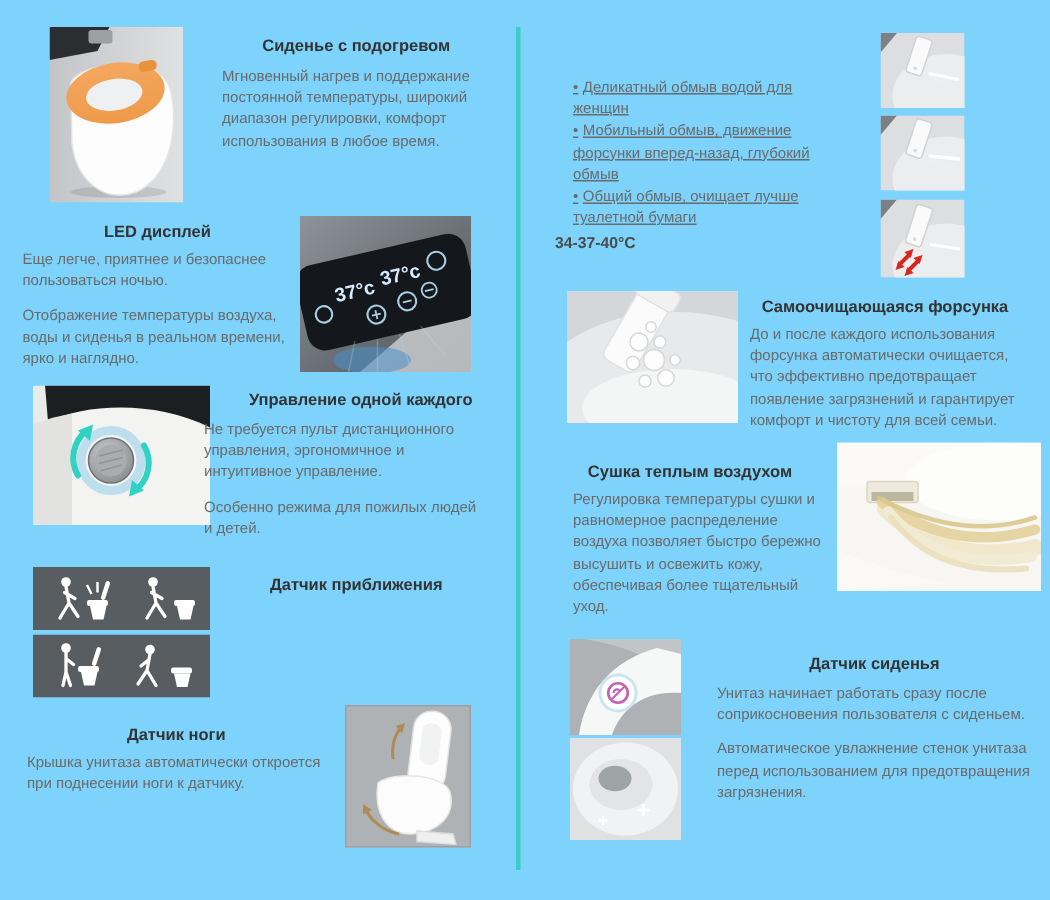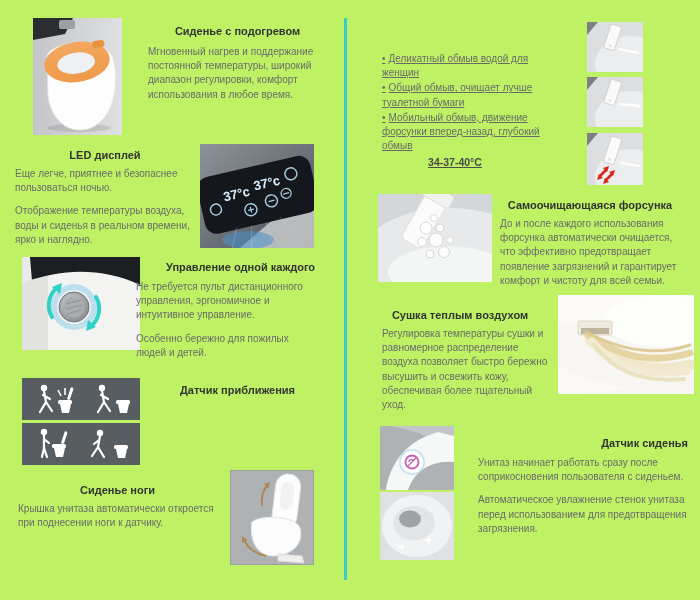--- a/index.html
+++ b/index.html
@@ -1,26 +1,26 @@
 <!DOCTYPE html>
 <html><head>
 <meta charset="utf-8">
 <style>
   html,body{margin:0;padding:0;background:#fff;}
-  .canvas{position:relative;width:700px;height:600px;background:#bef264;overflow:hidden;
+  .canvas{position:relative;width:700px;height:600px;background:#7dd3fc;overflow:hidden;
           font-family:"Liberation Sans",sans-serif;}
   .divider{position:absolute;left:344px;top:18px;width:3px;height:562px;background:#3accc5;}
   .img{position:absolute;display:block;}
   .ttl{position:absolute;font-size:11px;font-weight:bold;color:#333;text-align:center;line-height:1.2;}
-  .ttl.left-align{text-align:right;}
+  .ttl.left-align{text-align:center;}
   .txt{position:absolute;font-size:10px;color:#6a6a6a;line-height:1.42;text-align:left;}
   .txt p{margin:0 0 9px 0;}
   .txt p.bullet{margin:0 0 1px 0;text-decoration:underline;}
   .b{margin-right:3px;}
-  .temp{position:absolute;font-size:10.5px;font-weight:bold;color:#4a4a4a;text-align:center;text-decoration:underline;}
+  .temp{position:absolute;font-size:10.5px;font-weight:bold;color:#4a4a4a;}
   svg{display:block;}
 </style>
 </head>
 <body>
 
 <div class="canvas">
 
   <div class="divider"></div>
 
   <svg class="img" style="left:33px;top:18px" width="89" height="117" viewBox="0 0 89 117">
@@ -101,21 +101,21 @@
     <circle cx="52" cy="50" r="10.5" fill="#a9adaf"></circle>
     <path d="M44,47 l16,-4 M44,52 l16,-4 M45,57 l14,-4" stroke="#8f9395" stroke-width="1"></path>
     <path d="M30,60 A23,23 0 0 1 36,30" fill="none" stroke="#2fd2c4" stroke-width="4" stroke-linecap="round"></path>
     <polygon points="40,26 30,30 38,37" fill="#2fd2c4"></polygon>
     <path d="M74,40 A23,23 0 0 1 68,70" fill="none" stroke="#2fd2c4" stroke-width="4" stroke-linecap="round"></path>
     <polygon points="64,74 74,70 66,63" fill="#2fd2c4"></polygon>
   </svg>
   <div class="ttl" style="left:148px;top:261px;width:185px">Управление одной каждого</div>
   <div class="txt" style="left:136px;top:280px;width:184px">
     <p>Не требуется пульт дистанционного управления, эргономичное и интуитивное управление.</p>
-    <p>Особенно бережно для пожилых людей и детей.</p>
+    <p>Особенно режима для пожилых людей и детей.</p>
   </div>
 
   <svg class="img" style="left:22px;top:378px" width="118" height="42" viewBox="0 0 118 42">
     <rect width="118" height="42" fill="#585d61"></rect>
     <g stroke="#fff" stroke-width="2.2" stroke-linecap="round" fill="none">
       <circle cx="22" cy="10" r="3.2" fill="#fff" stroke="none"></circle>
       <path d="M22,13 L24,24 M24,24 L18,34 M24,24 L30,33 M21,17 L28,21"></path>
     </g>
     <g fill="#fff">
       <rect x="36" y="22" width="14" height="4" rx="1.5"></rect>
@@ -147,43 +147,43 @@
       <circle cx="78" cy="10" r="3.2" fill="#fff" stroke="none"></circle>
       <path d="M78,13 L76,24 M76,24 L70,33 M76,24 L82,34 M77,17 L72,21"></path>
     </g>
     <g fill="#fff">
       <rect x="92" y="22" width="14" height="4" rx="1.5"></rect>
       <path d="M94,26 l2,9 h7 l2,-9 z"></path>
     </g>
   </svg>
   <div class="ttl" style="left:145px;top:384px;width:185px">Датчик приближения</div>
 
-  <div class="ttl" style="left:15px;top:484px;width:205px">Сиденье ноги</div>
+  <div class="ttl" style="left:15px;top:484px;width:205px">Датчик ноги</div>
   <div class="txt" style="left:18px;top:502px;width:205px">
     <p>Крышка унитаза автоматически откроется при поднесении ноги к датчику.</p>
   </div>
   <svg class="img" style="left:230px;top:470px" width="84" height="95" viewBox="0 0 84 95">
     <rect width="84" height="95" fill="#aeb2b5"></rect>
     <rect width="84" height="95" fill="none" stroke="#9da1a4" stroke-width="2"></rect>
     <g transform="rotate(7 56 30)">
       <rect x="44" y="4" width="25" height="54" rx="12" fill="#fdfdfd" stroke="#e1e1e1"></rect>
       <rect x="50" y="12" width="13" height="28" rx="6" fill="#f1f2f2"></rect>
     </g>
     <path d="M22,52 C32,44 66,46 70,58 C74,74 62,85 44,86 C28,86 19,72 22,52 Z" fill="#fcfcfc" stroke="#e6e6e6"></path>
     <path d="M48,84 l24,2 l2,7 l-26,-2 Z" fill="#efefee" stroke="#dcdcdc"></path>
     <path d="M38,14 C33,20 31,28 32,36" fill="none" stroke="#b08a55" stroke-width="2"></path>
     <polygon points="40,12 34,14 38,19" fill="#b08a55"></polygon>
     <path d="M14,70 C18,78 26,84 36,86" fill="none" stroke="#b08a55" stroke-width="2"></path>
     <polygon points="12,66 12,73 18,70" fill="#b08a55"></polygon>
   </svg>
 
   <div class="txt" style="left:382px;top:52px;width:180px">
     <p class="bullet"><span class="b">•</span><span>Деликатный обмыв водой для женщин</span></p>
+    <p class="bullet"><span class="b">•</span><span>Мобильный обмыв, движение форсунки вперед-назад, глубокий обмыв</span></p>
     <p class="bullet"><span class="b">•</span><span>Общий обмыв, очищает лучше туалетной бумаги</span></p>
-    <p class="bullet"><span class="b">•</span><span>Мобильный обмыв, движение форсунки вперед-назад, глубокий обмыв</span></p>
   </div>
   <div class="temp" style="left:370px;top:156px;width:170px">34-37-40°C</div>
 
   <svg class="img" style="left:587px;top:22px" width="56" height="50" viewBox="0 0 56 50">
     <rect width="56" height="50" fill="#dcdee0"></rect>
     <ellipse cx="44" cy="42" rx="36" ry="28" fill="#ecedee"></ellipse>
     <path d="M0,0 L11,0 L0,13 Z" fill="#7c8084"></path>
     <g transform="rotate(18 26 16)">
       <rect x="20" y="3" width="11" height="25" rx="2" fill="#fafafa" stroke="#d0d3d5"></rect>
       <circle cx="25.5" cy="24" r="1.2" fill="#d8dadc"></circle>

